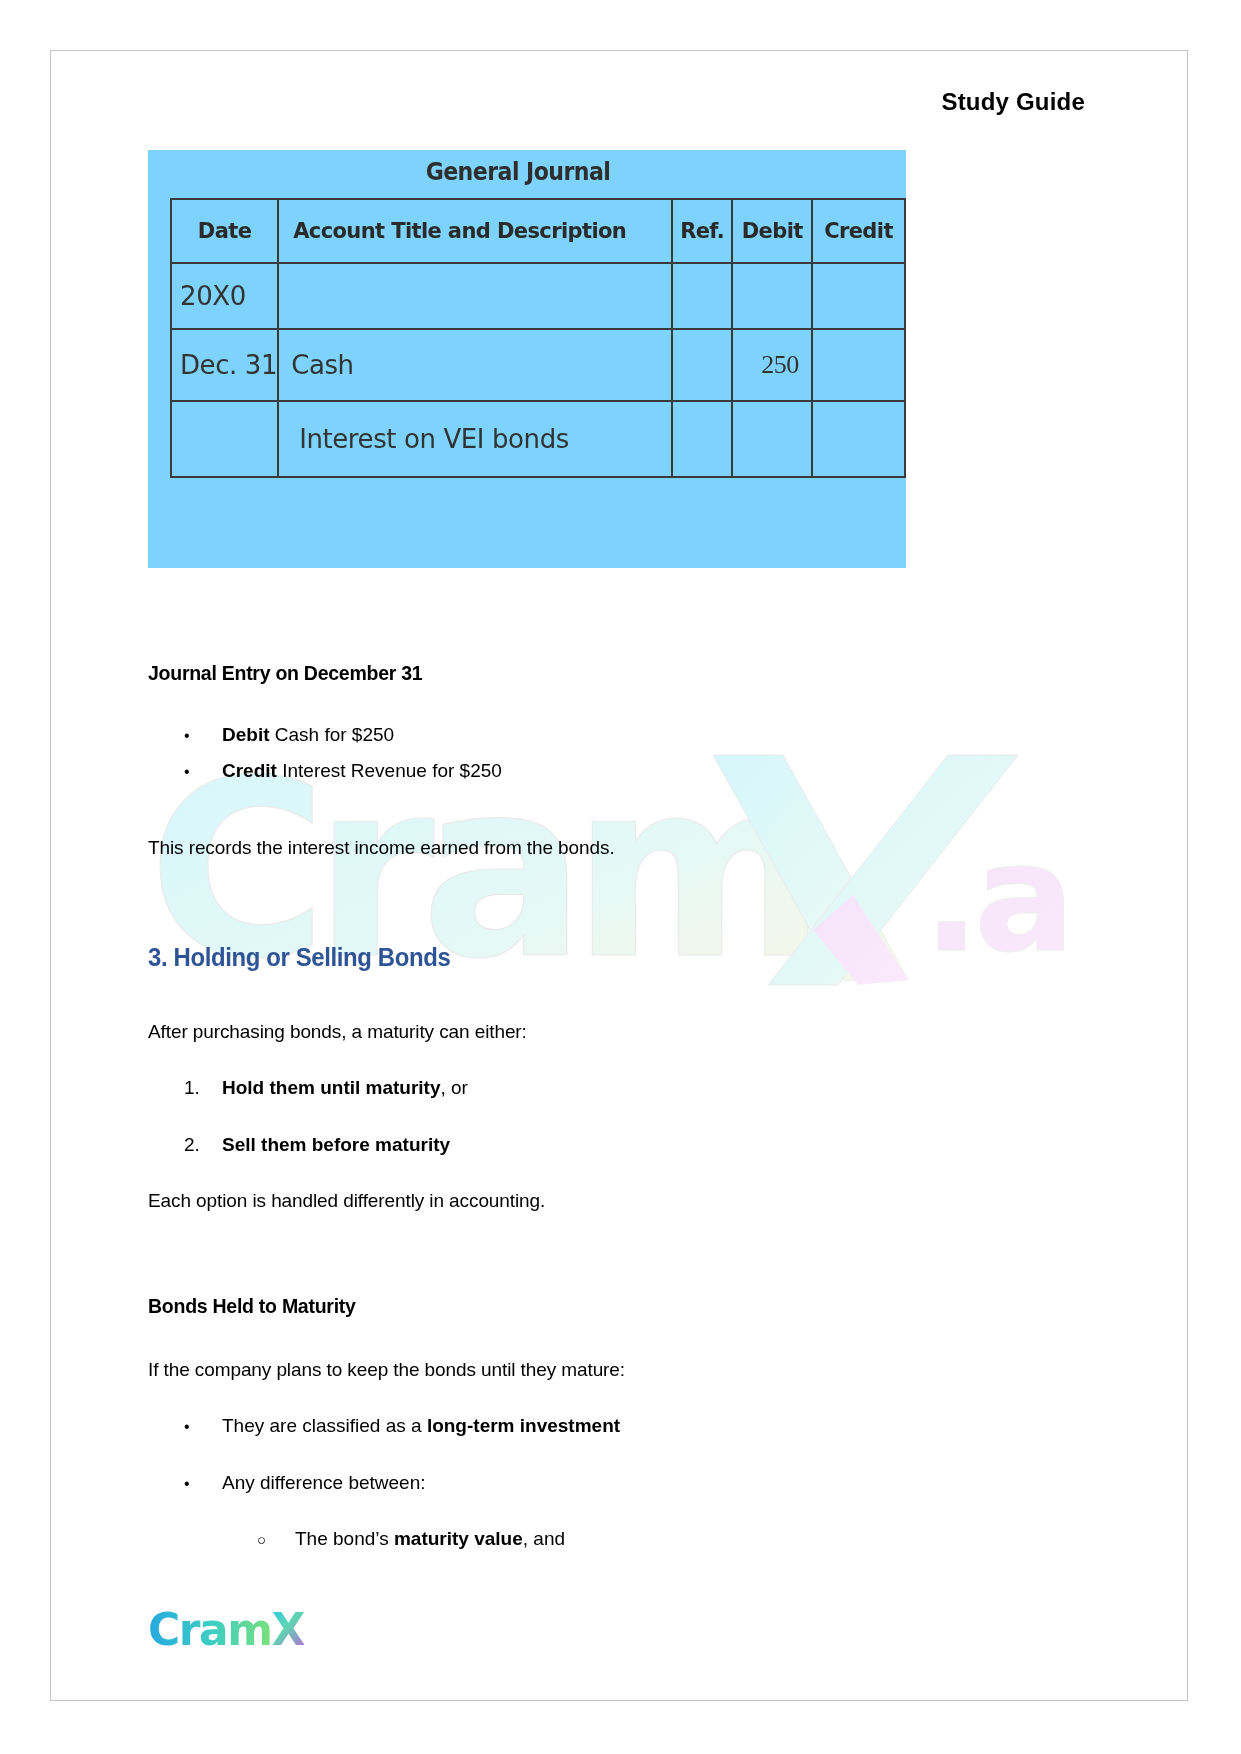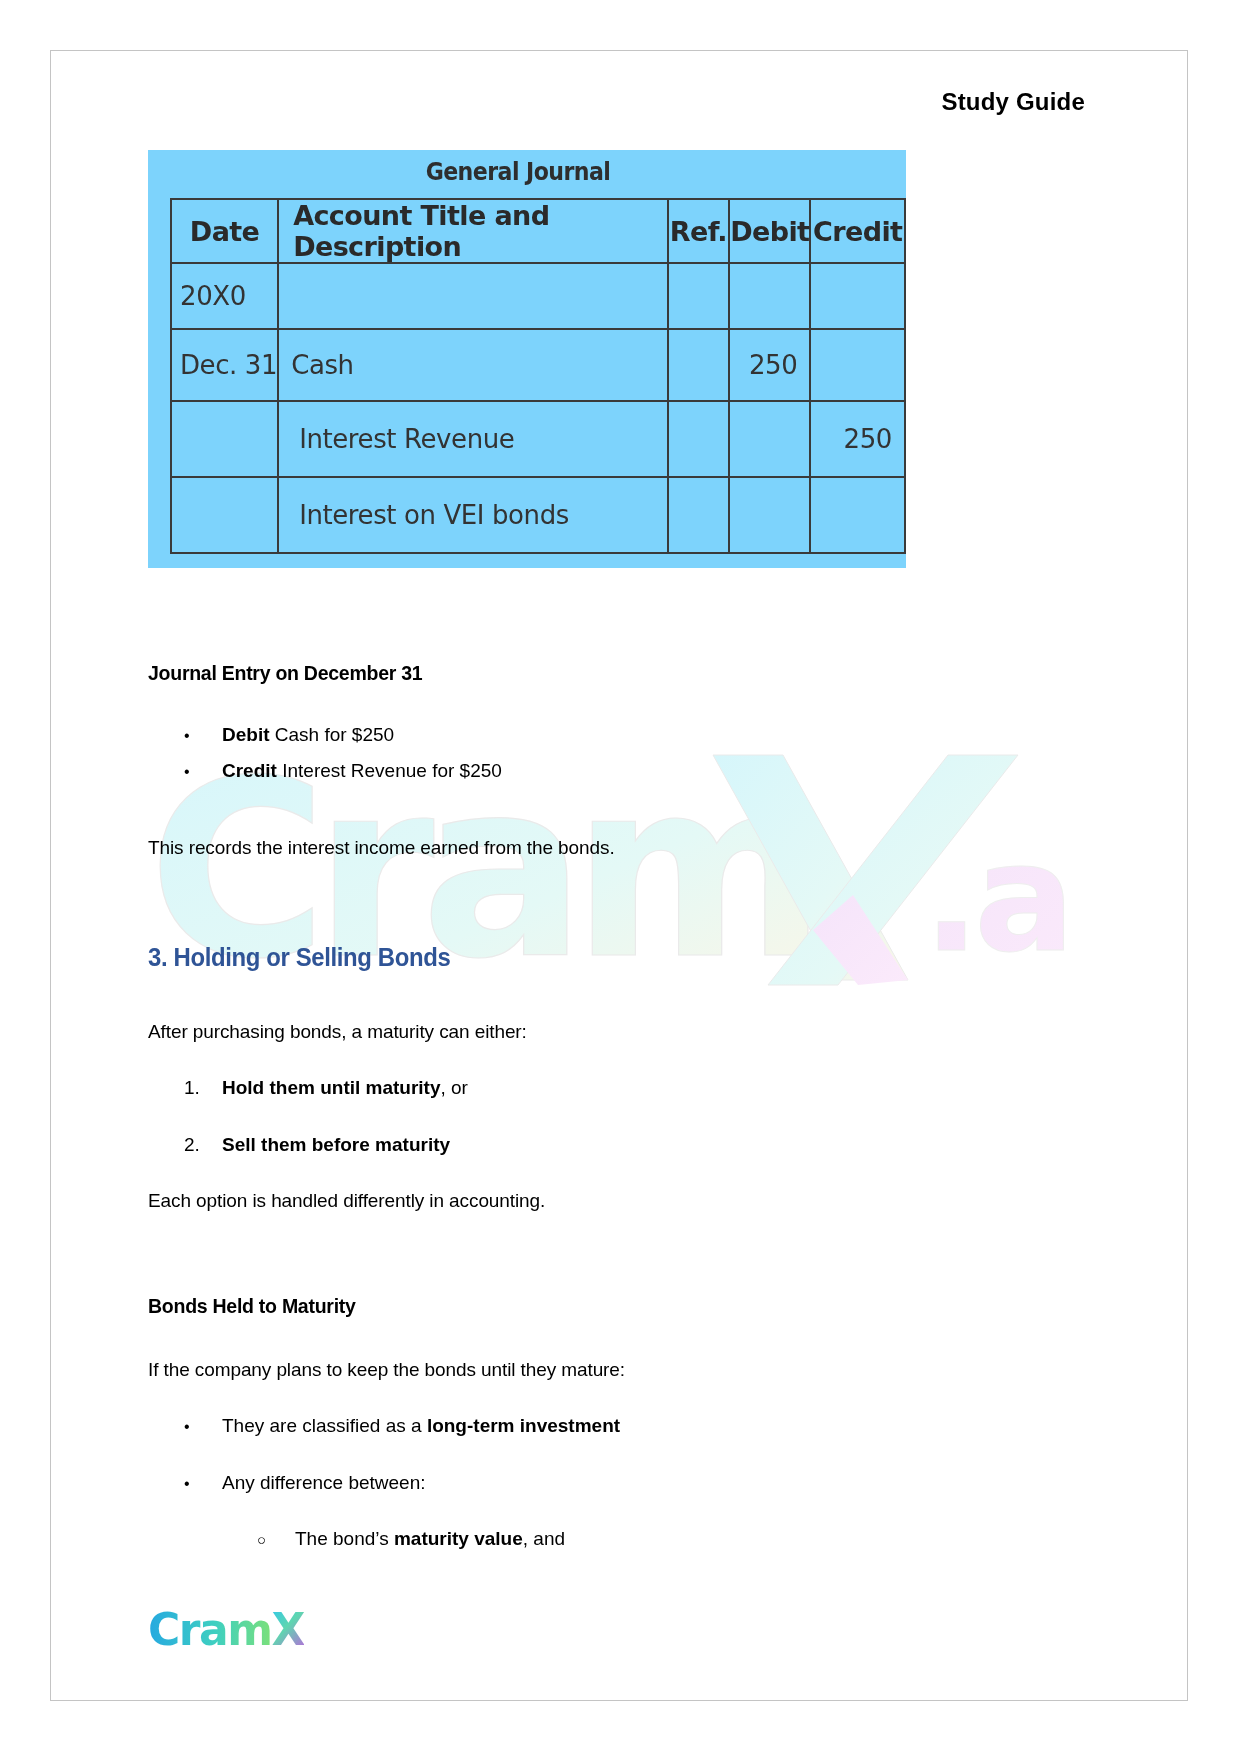--- a/index.html
+++ b/index.html
@@ -12,30 +12,30 @@
 
     
     .journal-img { position: absolute; left: 148px; top: 150px; width: 758px; height: 418px;
                    background: #7dd3fc; }
     .journal-title { position: absolute; left: 0; top: 8px; width: 740px; text-align: center;
                      font-family: "DejaVu Sans", sans-serif; font-size: 24px; font-weight: bold;
                      color: #2e2e2e; letter-spacing: -0.6px; transform: scaleX(0.92); }
     table.journal { position: absolute; left: 22px; top: 48px; border-collapse: collapse;
                     font-family: "DejaVu Sans", sans-serif; color: #333; }
     table.journal td, table.journal th { border: 2px solid #3a3a3a; padding: 0; vertical-align: middle; }
-    table.journal th { font-size: 27px; font-weight: bold; color: #2a2a2a; height: 62px;
+    table.journal th { font-size: 21px; font-weight: bold; color: #2a2a2a; height: 62px;
                        text-align: center; letter-spacing: -0.6px; }
     table.journal th.acct { text-align: left; padding-left: 14px; }
     table.journal td { font-size: 26px; letter-spacing: -0.4px; }
     .c-date { width: 74px; } .c-acct { width: 400px; } .c-ref { width: 60px; }
     .c-debit { width: 79px; } .c-credit { width: 93px; }
     td.date { padding-left: 8px !important; white-space: nowrap; overflow: visible; }
     td.acct { padding-left: 12px !important; }
     td.acct.indent { padding-left: 20px !important; }
-    td.num { text-align: right; padding-right: 12px !important; }
+    td.num { text-align: right; padding-right: 12px !important; font-family: Liberation Serif, serif; }
     .date-overlap { position: relative; z-index: 2; }
 
     
     .h-sub { position: absolute; left: 148px; font-family: "Liberation Sans", sans-serif;
              font-weight: bold; font-size: 21px; letter-spacing: -0.3px; transform: scaleX(0.93);
              transform-origin: left center; }
     .p { position: absolute; left: 148px; font-size: 19px; letter-spacing: -0.1px; }
     .li { position: absolute; left: 184px; font-size: 19px; }
     .li .marker { display: inline-block; width: 38px; }
     .li .bullet { display: inline-block; width: 38px; font-size: 16px; }
@@ -104,27 +104,20 @@
       </tr>
       <tr style="height:72px">
         <td class="date"><span class="date-overlap">Dec. 31</span></td>
         <td class="acct">Cash</td>
         <td></td>
         <td class="num">250</td>
         <td class="num"></td>
       </tr>
       <tr style="height:76px">
         <td class="date"></td>
-        <td class="acct indent">Interest Revenue</td>
-        <td></td>
-        <td class="num"></td>
-        <td class="num">250</td>
-      </tr>
-      <tr style="height:76px">
-        <td class="date"></td>
         <td class="acct indent">Interest on VEI bonds</td>
         <td></td>
         <td class="num"></td>
         <td class="num"></td>
       </tr>
     </tbody>
       </table>
   </div>
 
   <div class="h-sub" style="top:661px">Journal Entry on December 31</div>

